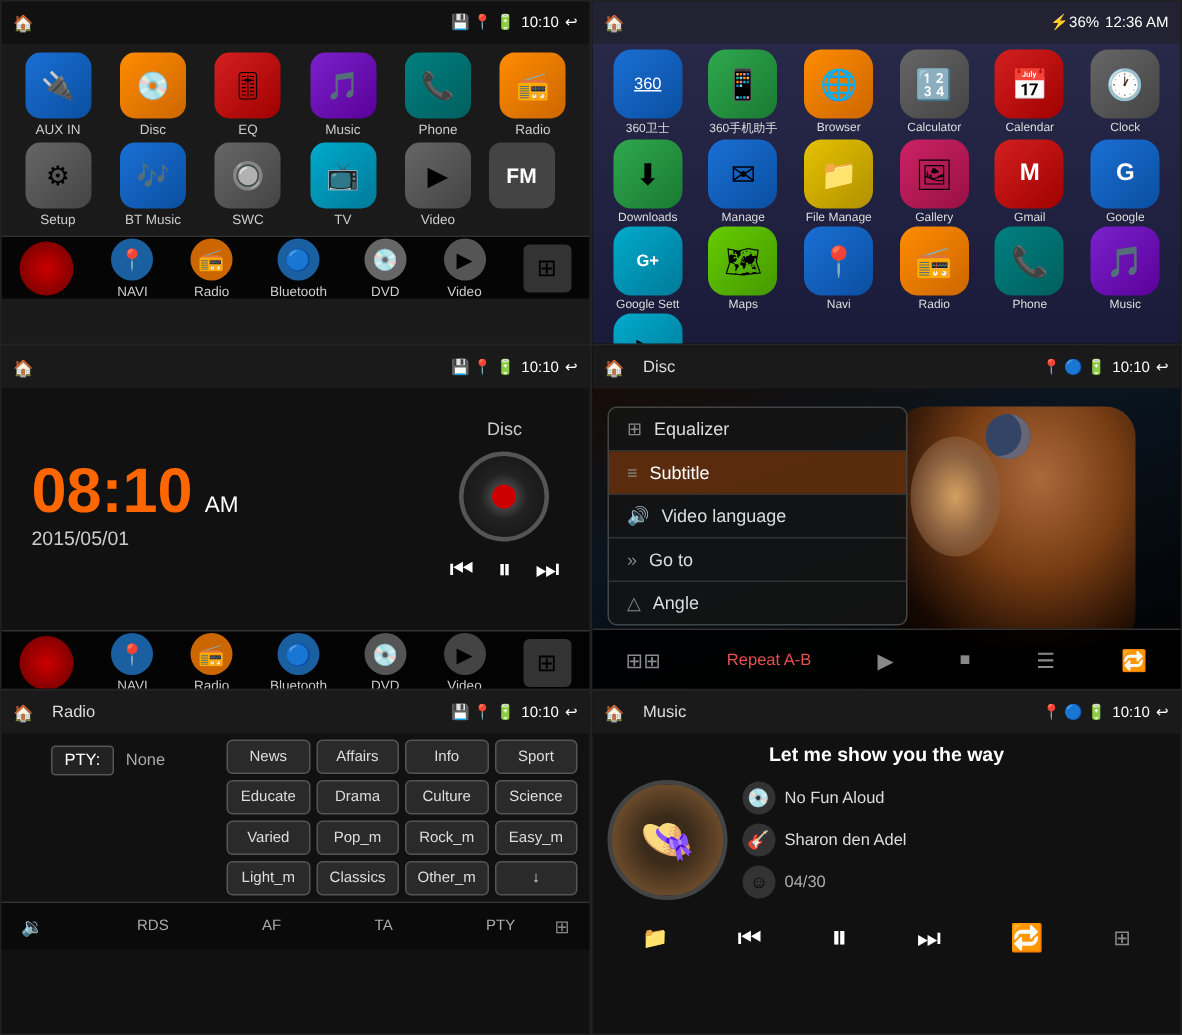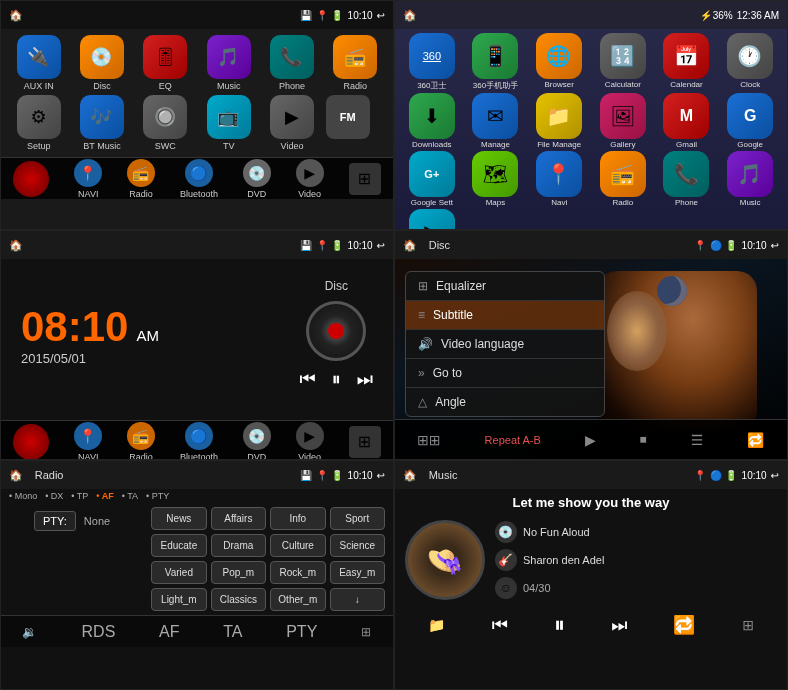--- a/index.html
+++ b/index.html
@@ -62,21 +62,21 @@
     
     #panel5 { background: #111; }
     .radio-indicators { display: flex; gap: 8px; padding: 2px 8px; font-size: 9px; color: #aaa; }
     .radio-indicators .active-ind { color: #ff6600; font-weight: bold; }
     .pty-row { display: flex; align-items: center; gap: 8px; padding: 4px 8px; }
     .pty-label { color: #fff; font-size: 11px; background: #222; padding: 3px 8px; border-radius: 3px; border: 1px solid #555; }
     .pty-none { color: #aaa; font-size: 11px; }
     .pty-grid { display: grid; grid-template-columns: repeat(4, 1fr); gap: 4px; padding: 4px 8px; }
     .pty-btn { background: #2a2a2a; border: 1px solid #555; border-radius: 4px; color: #ddd; font-size: 10px; text-align: center; padding: 5px 2px; cursor: pointer; }
     .radio-bottom { height: 32px; background: #0a0a0a; display: flex; align-items: center; justify-content: space-around; border-top: 1px solid #333; }
-    .rb-item { color: #aaa; font-size: 16px; cursor: pointer; }
+    .rb-item { color: #aaa; font-size: 10px; cursor: pointer; margin-left: 36px; }
 
     
     #panel6 { background: #111; }
     .music-title { color: #fff; font-size: 13px; font-weight: bold; text-align: center; padding: 6px 0 2px; }
     .music-main { display: flex; align-items: center; gap: 10px; padding: 6px 10px; }
     .album-art { width: 80px; height: 80px; border-radius: 50%; background: radial-gradient(ellipse, #3a2a1a 30%, #6a4a2a 70%, #2a1a0a 100%); border: 3px solid #444; overflow: hidden; display: flex; align-items: center; justify-content: center; font-size: 30px; }
     .music-info { flex: 1; }
     .music-meta { display: flex; align-items: center; gap: 6px; padding: 3px 0; }
     .music-meta-icon { width: 22px; height: 22px; border-radius: 50%; background: #333; display: flex; align-items: center; justify-content: center; font-size: 12px; }
     .music-meta-text { color: #ddd; font-size: 11px; }
@@ -156,21 +156,21 @@
     </div>
     <div class="app-icon">
       <div class="icon-img ic-cyan">📺</div>
       <span class="icon-label">TV</span>
     </div>
     <div class="app-icon">
       <div class="icon-img ic-gray">▶</div>
       <span class="icon-label">Video</span>
     </div>
     <div style="width:44px;height:44px;background:#444;border-radius:8px;display:flex;align-items:center;justify-content:center;">
-      <span style="color:#fff;font-size:11px;font-weight:bold;">FM</span>
+      <span style="color:#fff;font-size:14px;font-weight:bold;">FM</span>
     </div>
   </div>
   <div class="bottom-nav">
     <div class="nav-car"></div>
     <div class="nav-item">
       <div class="nav-icon" style="background:#1a5fa0;">📍</div>
       <span class="nav-label">NAVI</span>
     </div>
     <div class="nav-item">
       <div class="nav-icon" style="background:#cc6600;">📻</div>
@@ -405,28 +405,20 @@
   <div class="status-bar">
     <div class="status-left">
         <span>🏠</span>
         <span style="color:#ddd;font-size:11px;margin-left:6px;">Radio</span>
       </div>
     <div class="status-right">
       <span>💾 📍 🔋</span>
       <span>10:10</span>
       <span>↩</span>
     </div>
-  </div>
-  <div class="radio-indicators">
-    <span>• Mono</span>
-    <span>• DX</span>
-    <span>• TP</span>
-    <span class="active-ind">• AF</span>
-    <span>• TA</span>
-    <span>• PTY</span>
   </div>
   <div style="display:flex;">
     <div style="padding:4px 25px;">
       <div class="pty-row">
         <span class="pty-label">PTY:</span>
         <span class="pty-none">None</span>
       </div>
     </div>
     <div class="pty-grid" style="flex:1;">
       <div class="pty-btn">News</div>

